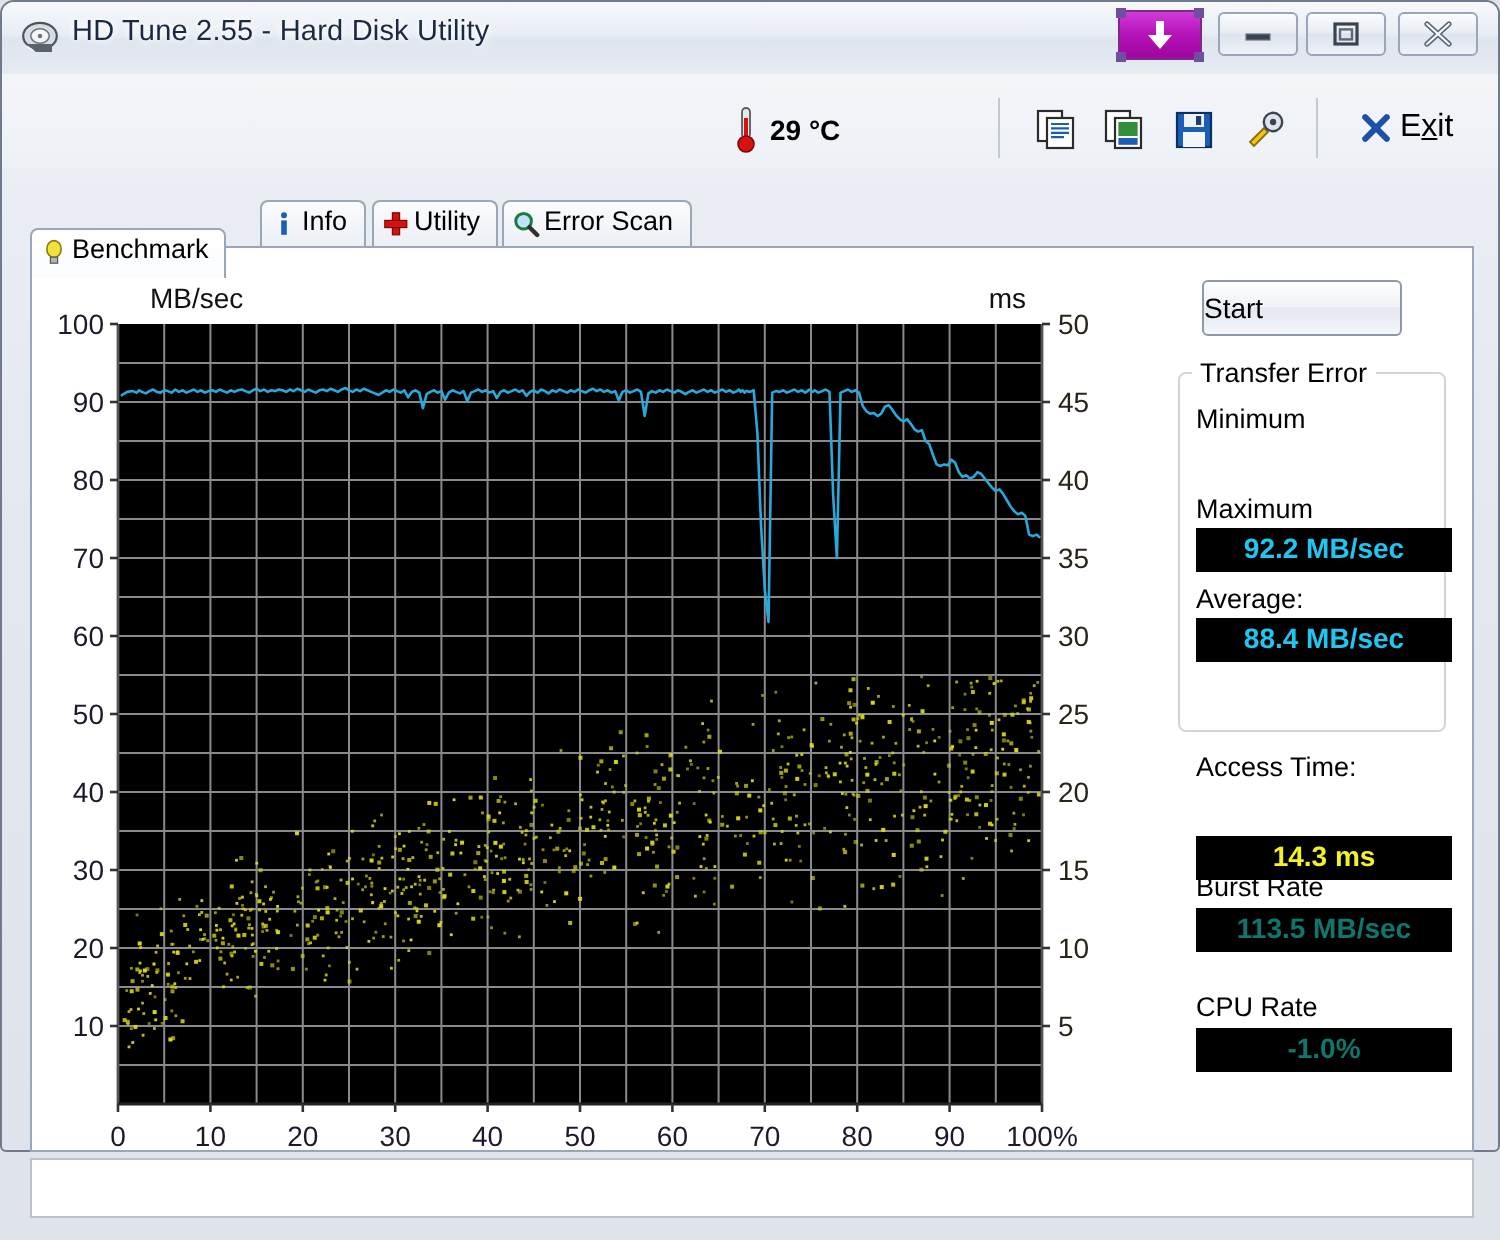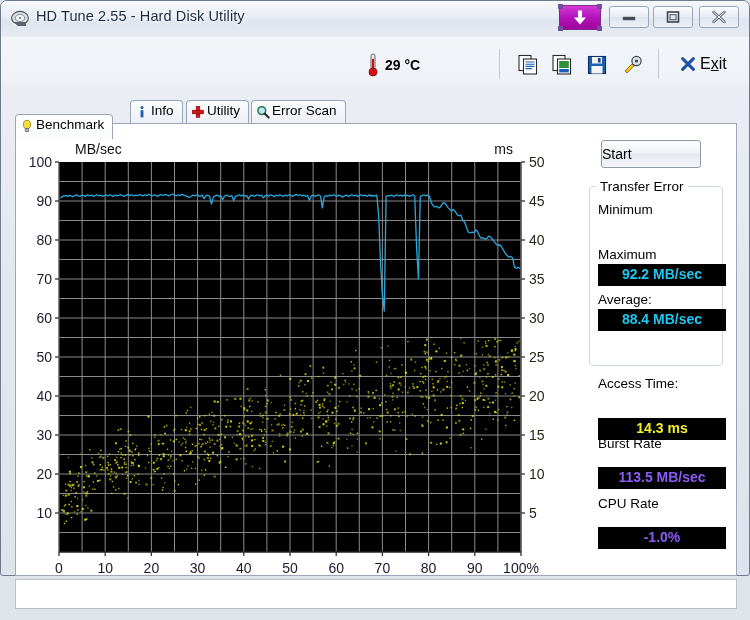--- a/index.html
+++ b/index.html
@@ -176,21 +176,21 @@
   .stat-label { position: absolute; font-size: 13.5px; color: #000; white-space: nowrap; }
   .stat-value {
     position: absolute; width: 128px; height: 22px;
     background: #000;
     font-size: 14px; font-weight: bold;
     text-align: center; line-height: 21px;
     box-sizing: border-box;
   }
   .cyan { color: #1fc6ef; }
   .yellow { color: #f2f224; }
-  .white { color: #8b5cf6; margin-top: 13px; }
+  .white { color: #0f766e; }
 
   #lbl-min { left: 582px; top: 78px; }
   #val-min { left: 582px; top: 95px; }
   #lbl-max { left: 582px; top: 123px; }
   #val-max { left: 582px; top: 140px; }
   #lbl-avg { left: 582px; top: 168px; }
   #val-avg { left: 582px; top: 185px; }
 
   #lbl-access { left: 582px; top: 252px; }
   #val-access { left: 582px; top: 270px; margin-top: 24px; }

